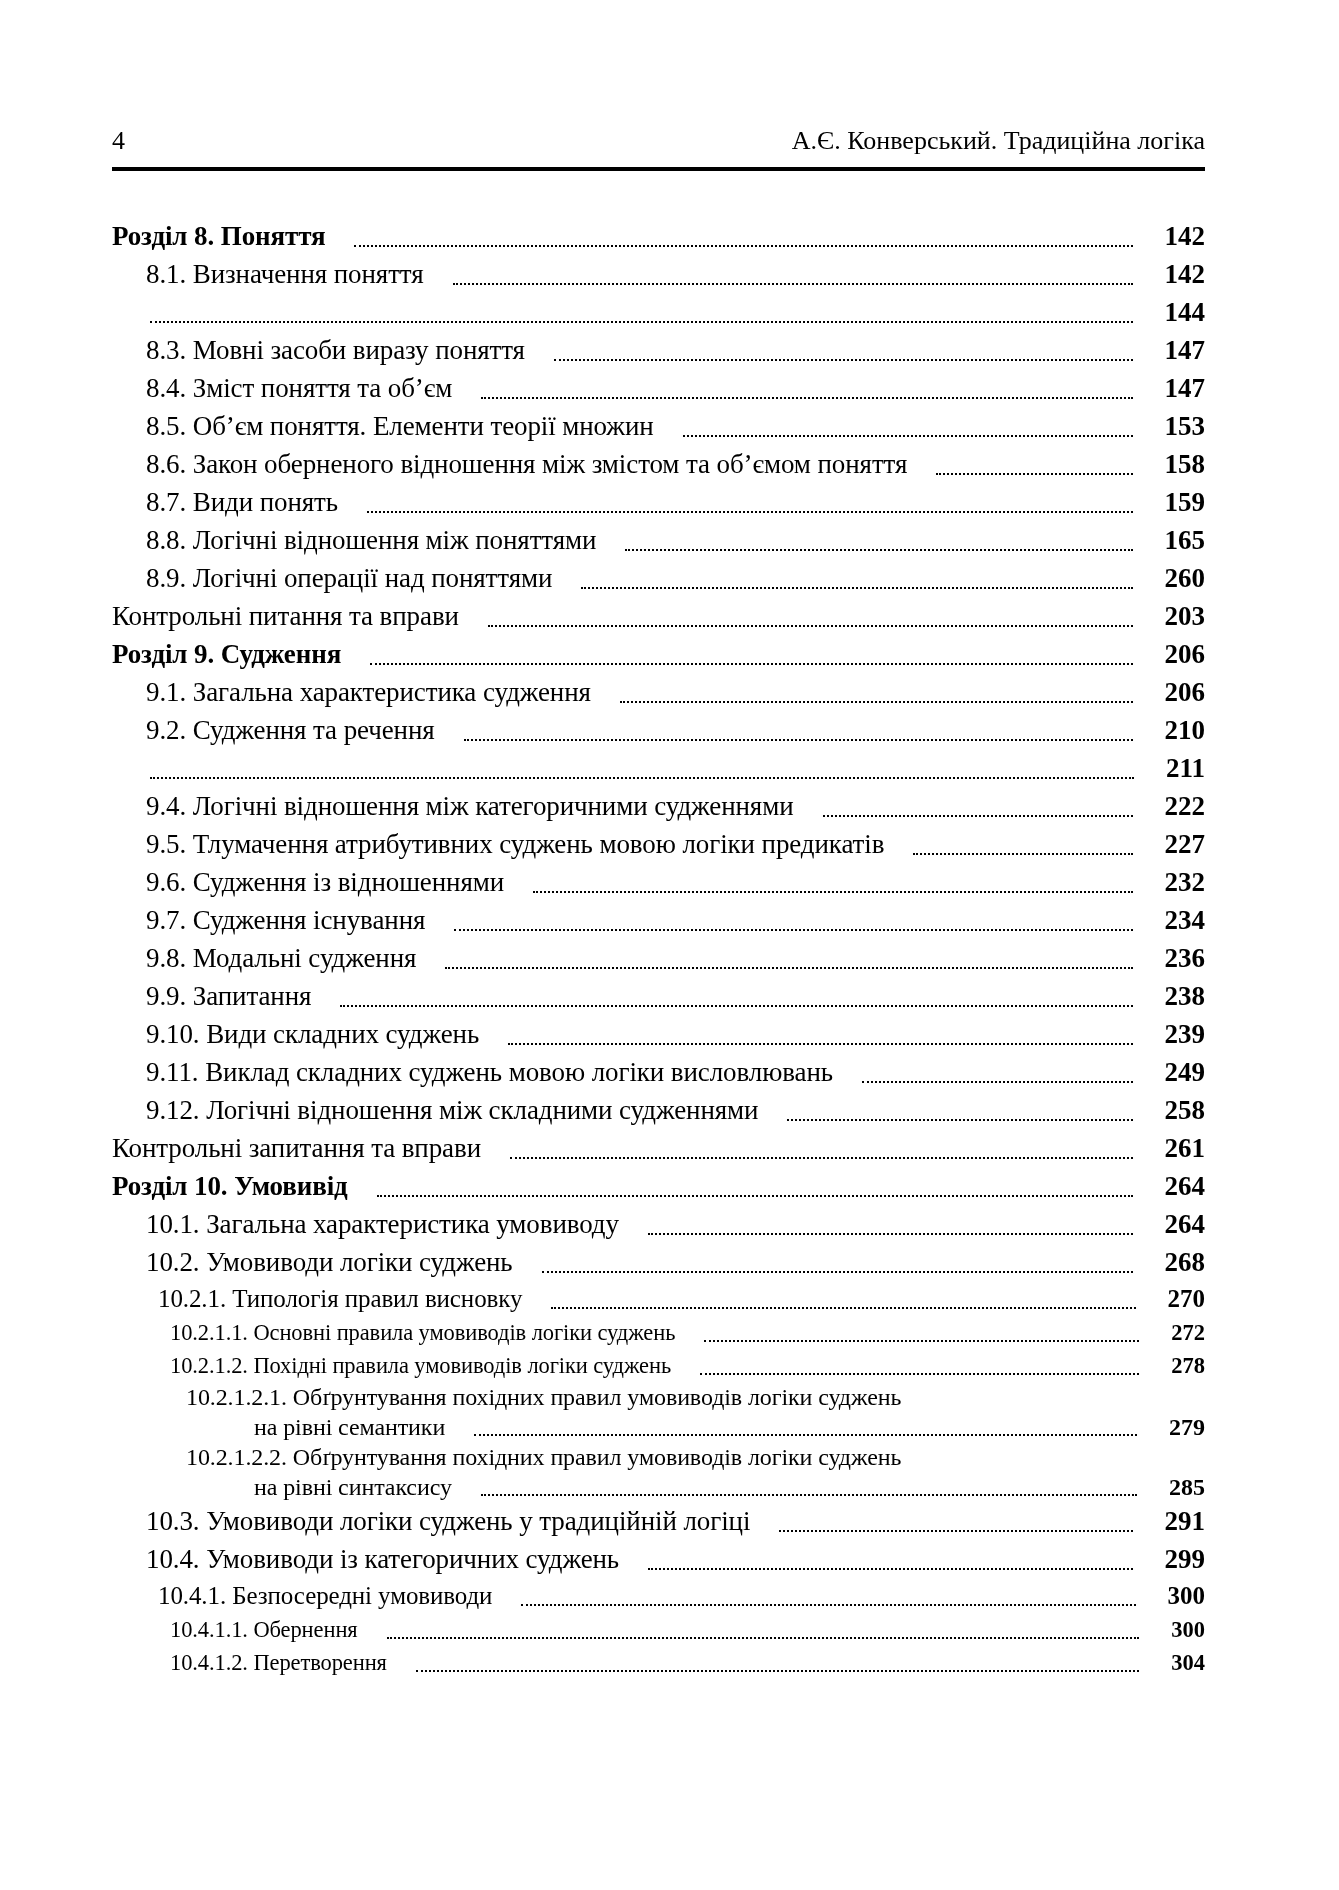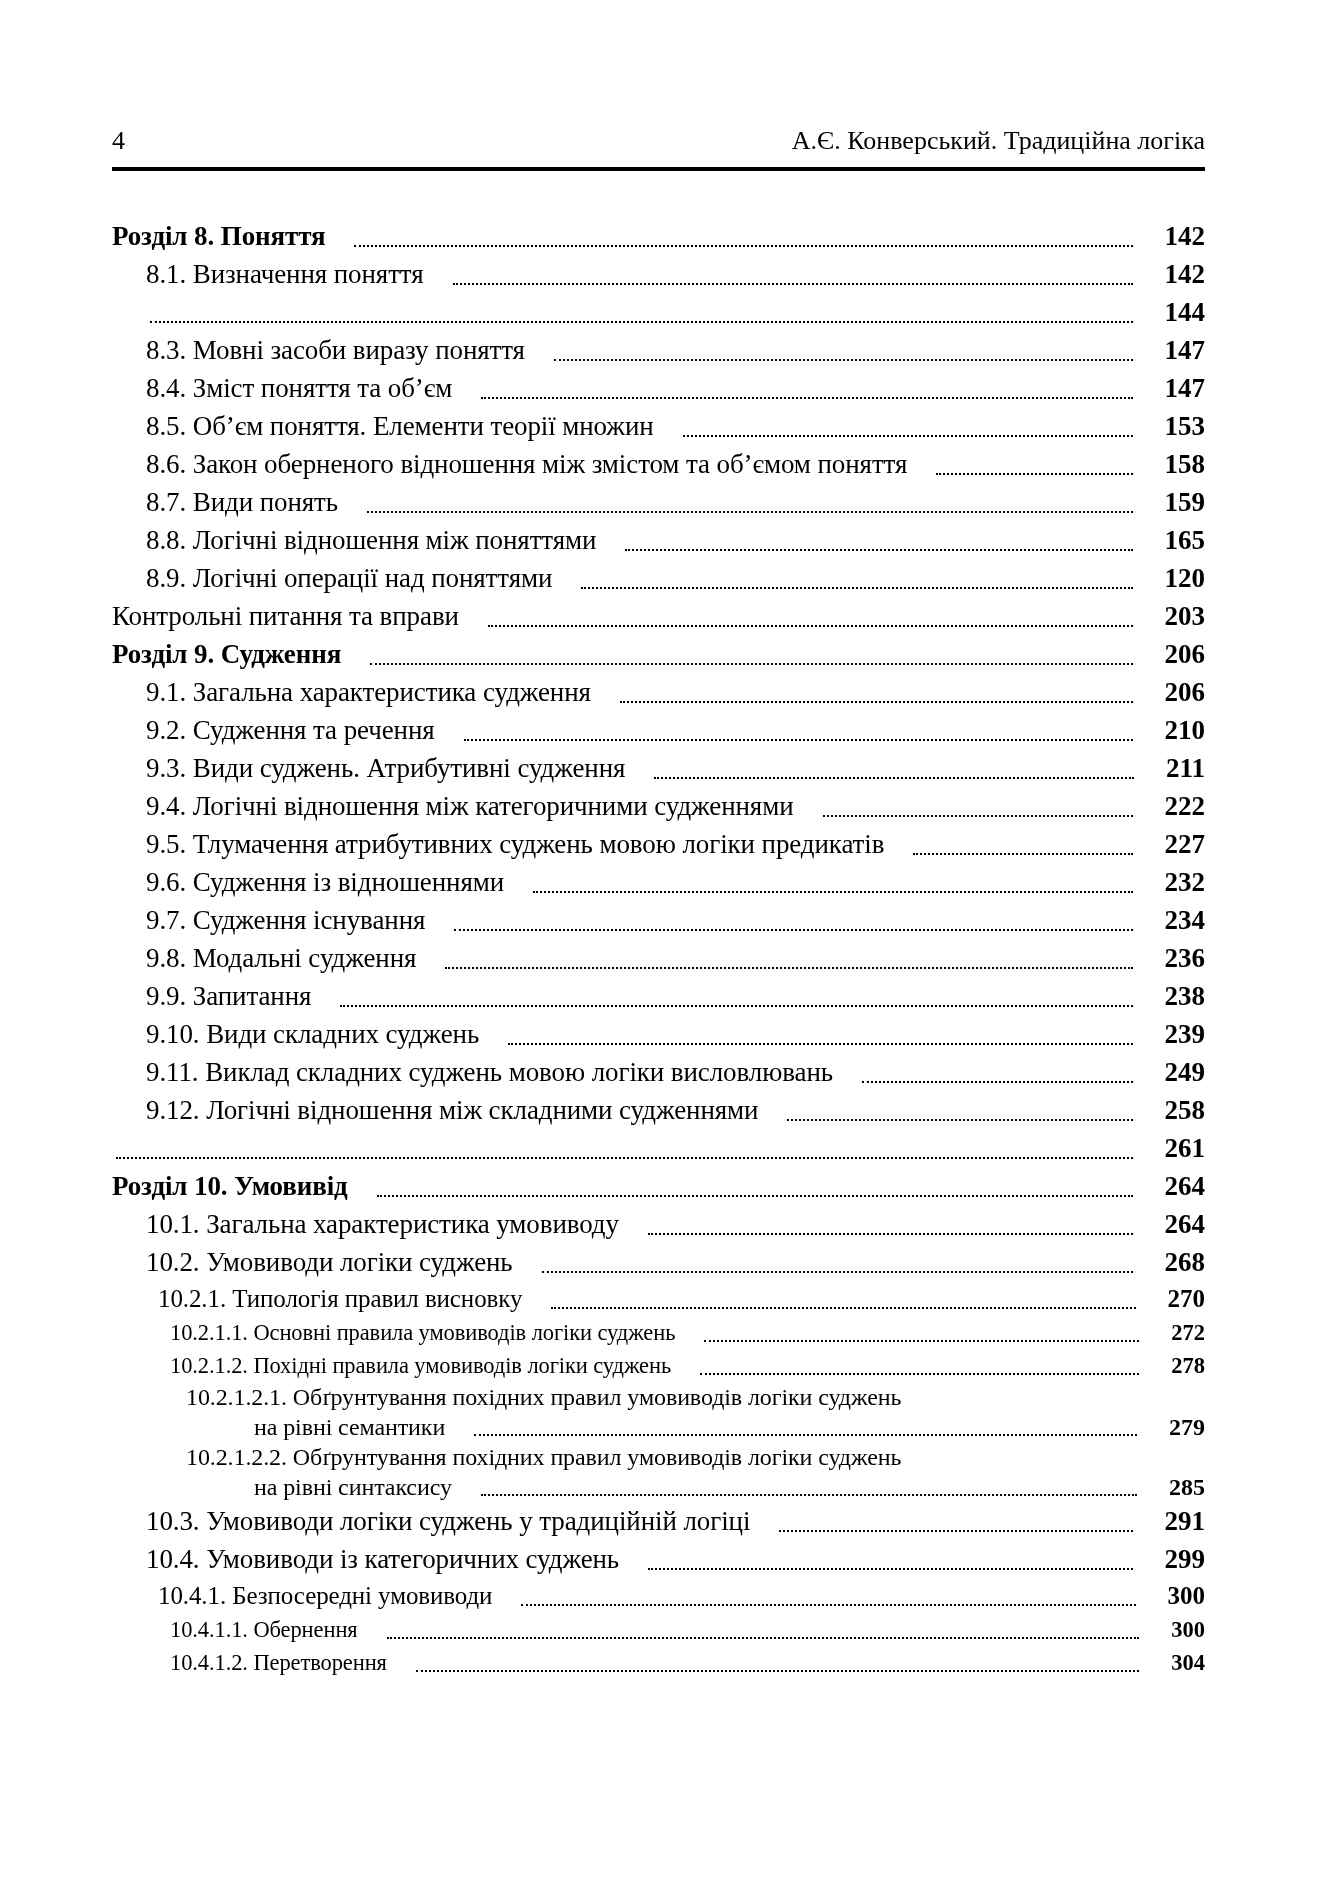--- a/index.html
+++ b/index.html
@@ -107,21 +107,21 @@
           <span class="pagenum">159</span>
         </div>
         <div class="row sz-1 lvl-1">
           <span class="label">8.8. Логічні відношення між поняттями</span>
           <span class="leader"></span>
           <span class="pagenum">165</span>
         </div>
         <div class="row sz-1 lvl-1">
           <span class="label">8.9. Логічні операції над поняттями</span>
           <span class="leader"></span>
-          <span class="pagenum">120</span>
+          <span class="pagenum">260</span>
         </div>
         <div class="row sz-0 lvl-0">
           <span class="label">Контрольні питання та вправи</span>
           <span class="leader"></span>
           <span class="pagenum">203</span>
         </div>
       </div>
       <div class="section">
         <div class="row sz-0 lvl-0 heading">
           <span class="label">Розділ 9. Судження</span>
@@ -132,21 +132,20 @@
           <span class="label">9.1. Загальна характеристика судження</span>
           <span class="leader"></span>
           <span class="pagenum">206</span>
         </div>
         <div class="row sz-1 lvl-1">
           <span class="label">9.2. Судження та речення</span>
           <span class="leader"></span>
           <span class="pagenum">210</span>
         </div>
         <div class="row sz-1 lvl-1">
-          <span class="label">9.3. Види суджень. Атрибутивні судження</span>
           <span class="leader"></span>
           <span class="pagenum">211</span>
         </div>
         <div class="row sz-1 lvl-1">
           <span class="label">9.4. Логічні відношення між категоричними судженнями</span>
           <span class="leader"></span>
           <span class="pagenum">222</span>
         </div>
         <div class="row sz-1 lvl-1">
           <span class="label">9.5. Тлумачення атрибутивних суджень мовою логіки предикатів</span>
@@ -182,20 +181,21 @@
           <span class="label">9.11. Виклад складних суджень мовою логіки висловлювань</span>
           <span class="leader"></span>
           <span class="pagenum">249</span>
         </div>
         <div class="row sz-1 lvl-1">
           <span class="label">9.12. Логічні відношення між складними судженнями</span>
           <span class="leader"></span>
           <span class="pagenum">258</span>
         </div>
         <div class="row sz-0 lvl-0">
+          <span class="label">Контрольні запитання та вправи</span>
           <span class="leader"></span>
           <span class="pagenum">261</span>
         </div>
       </div>
       <div class="section">
         <div class="row sz-0 lvl-0 heading">
           <span class="label">Розділ 10. Умовивід</span>
           <span class="leader"></span>
           <span class="pagenum">264</span>
         </div>

